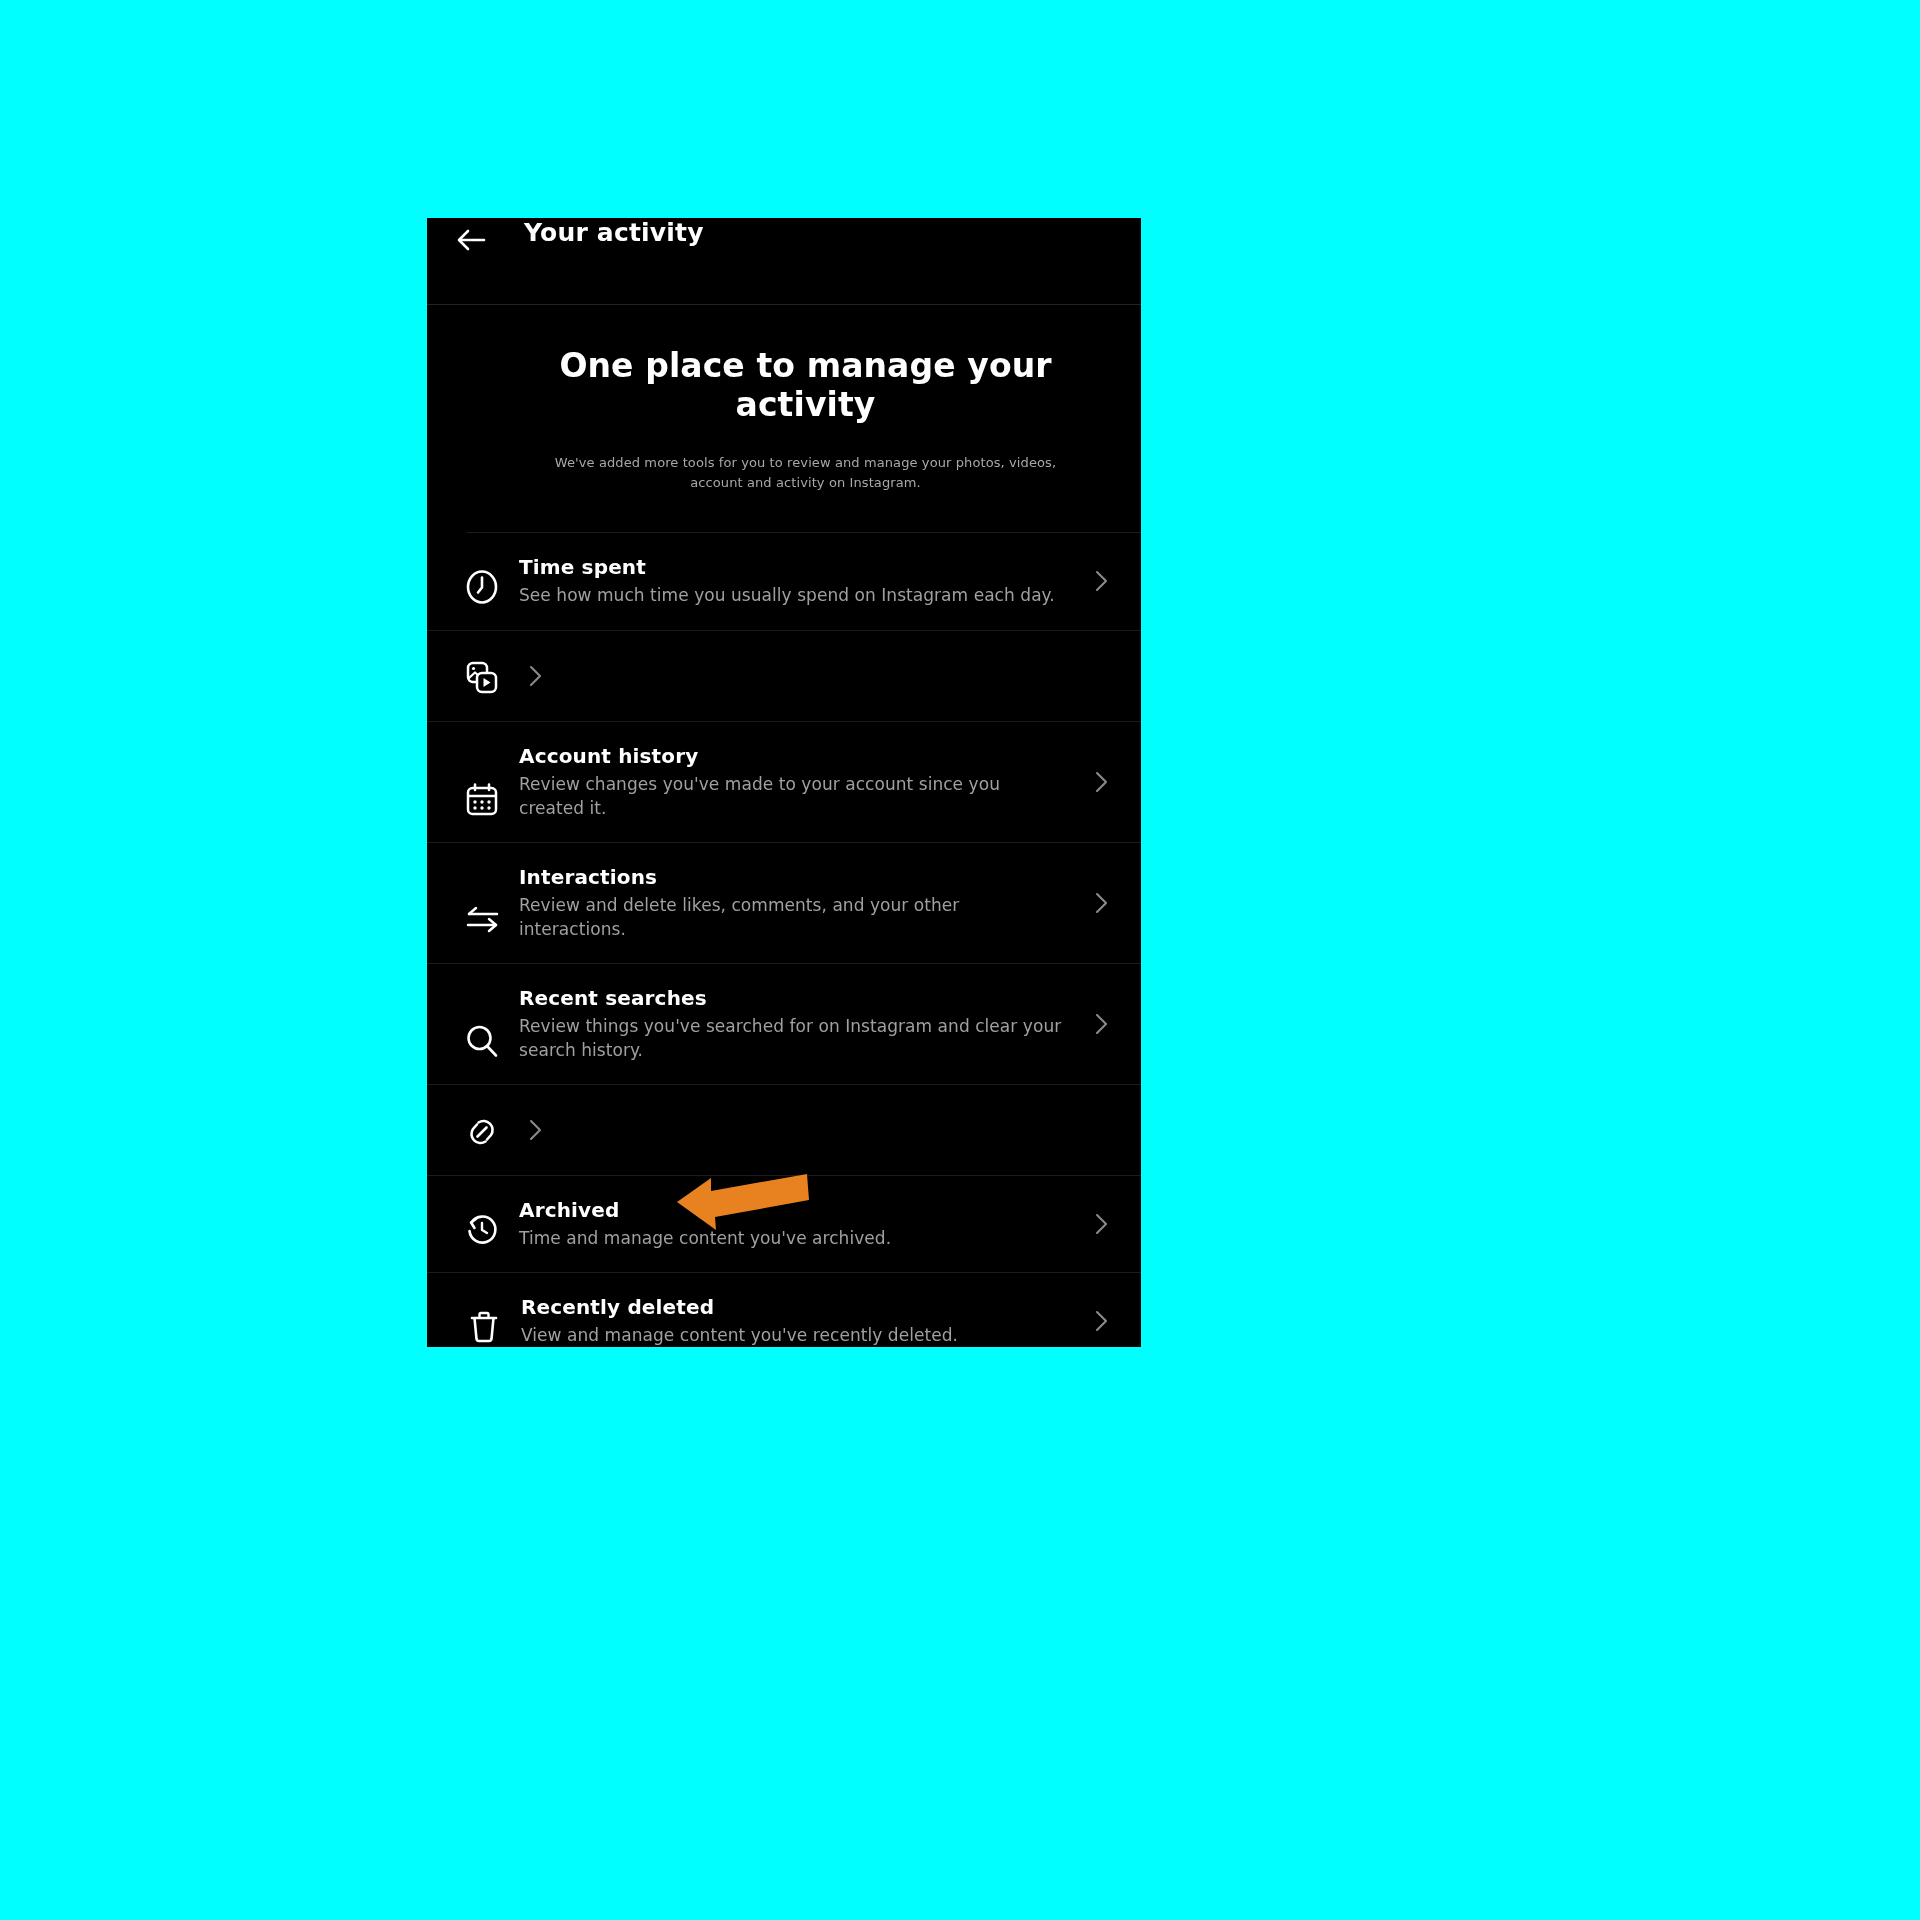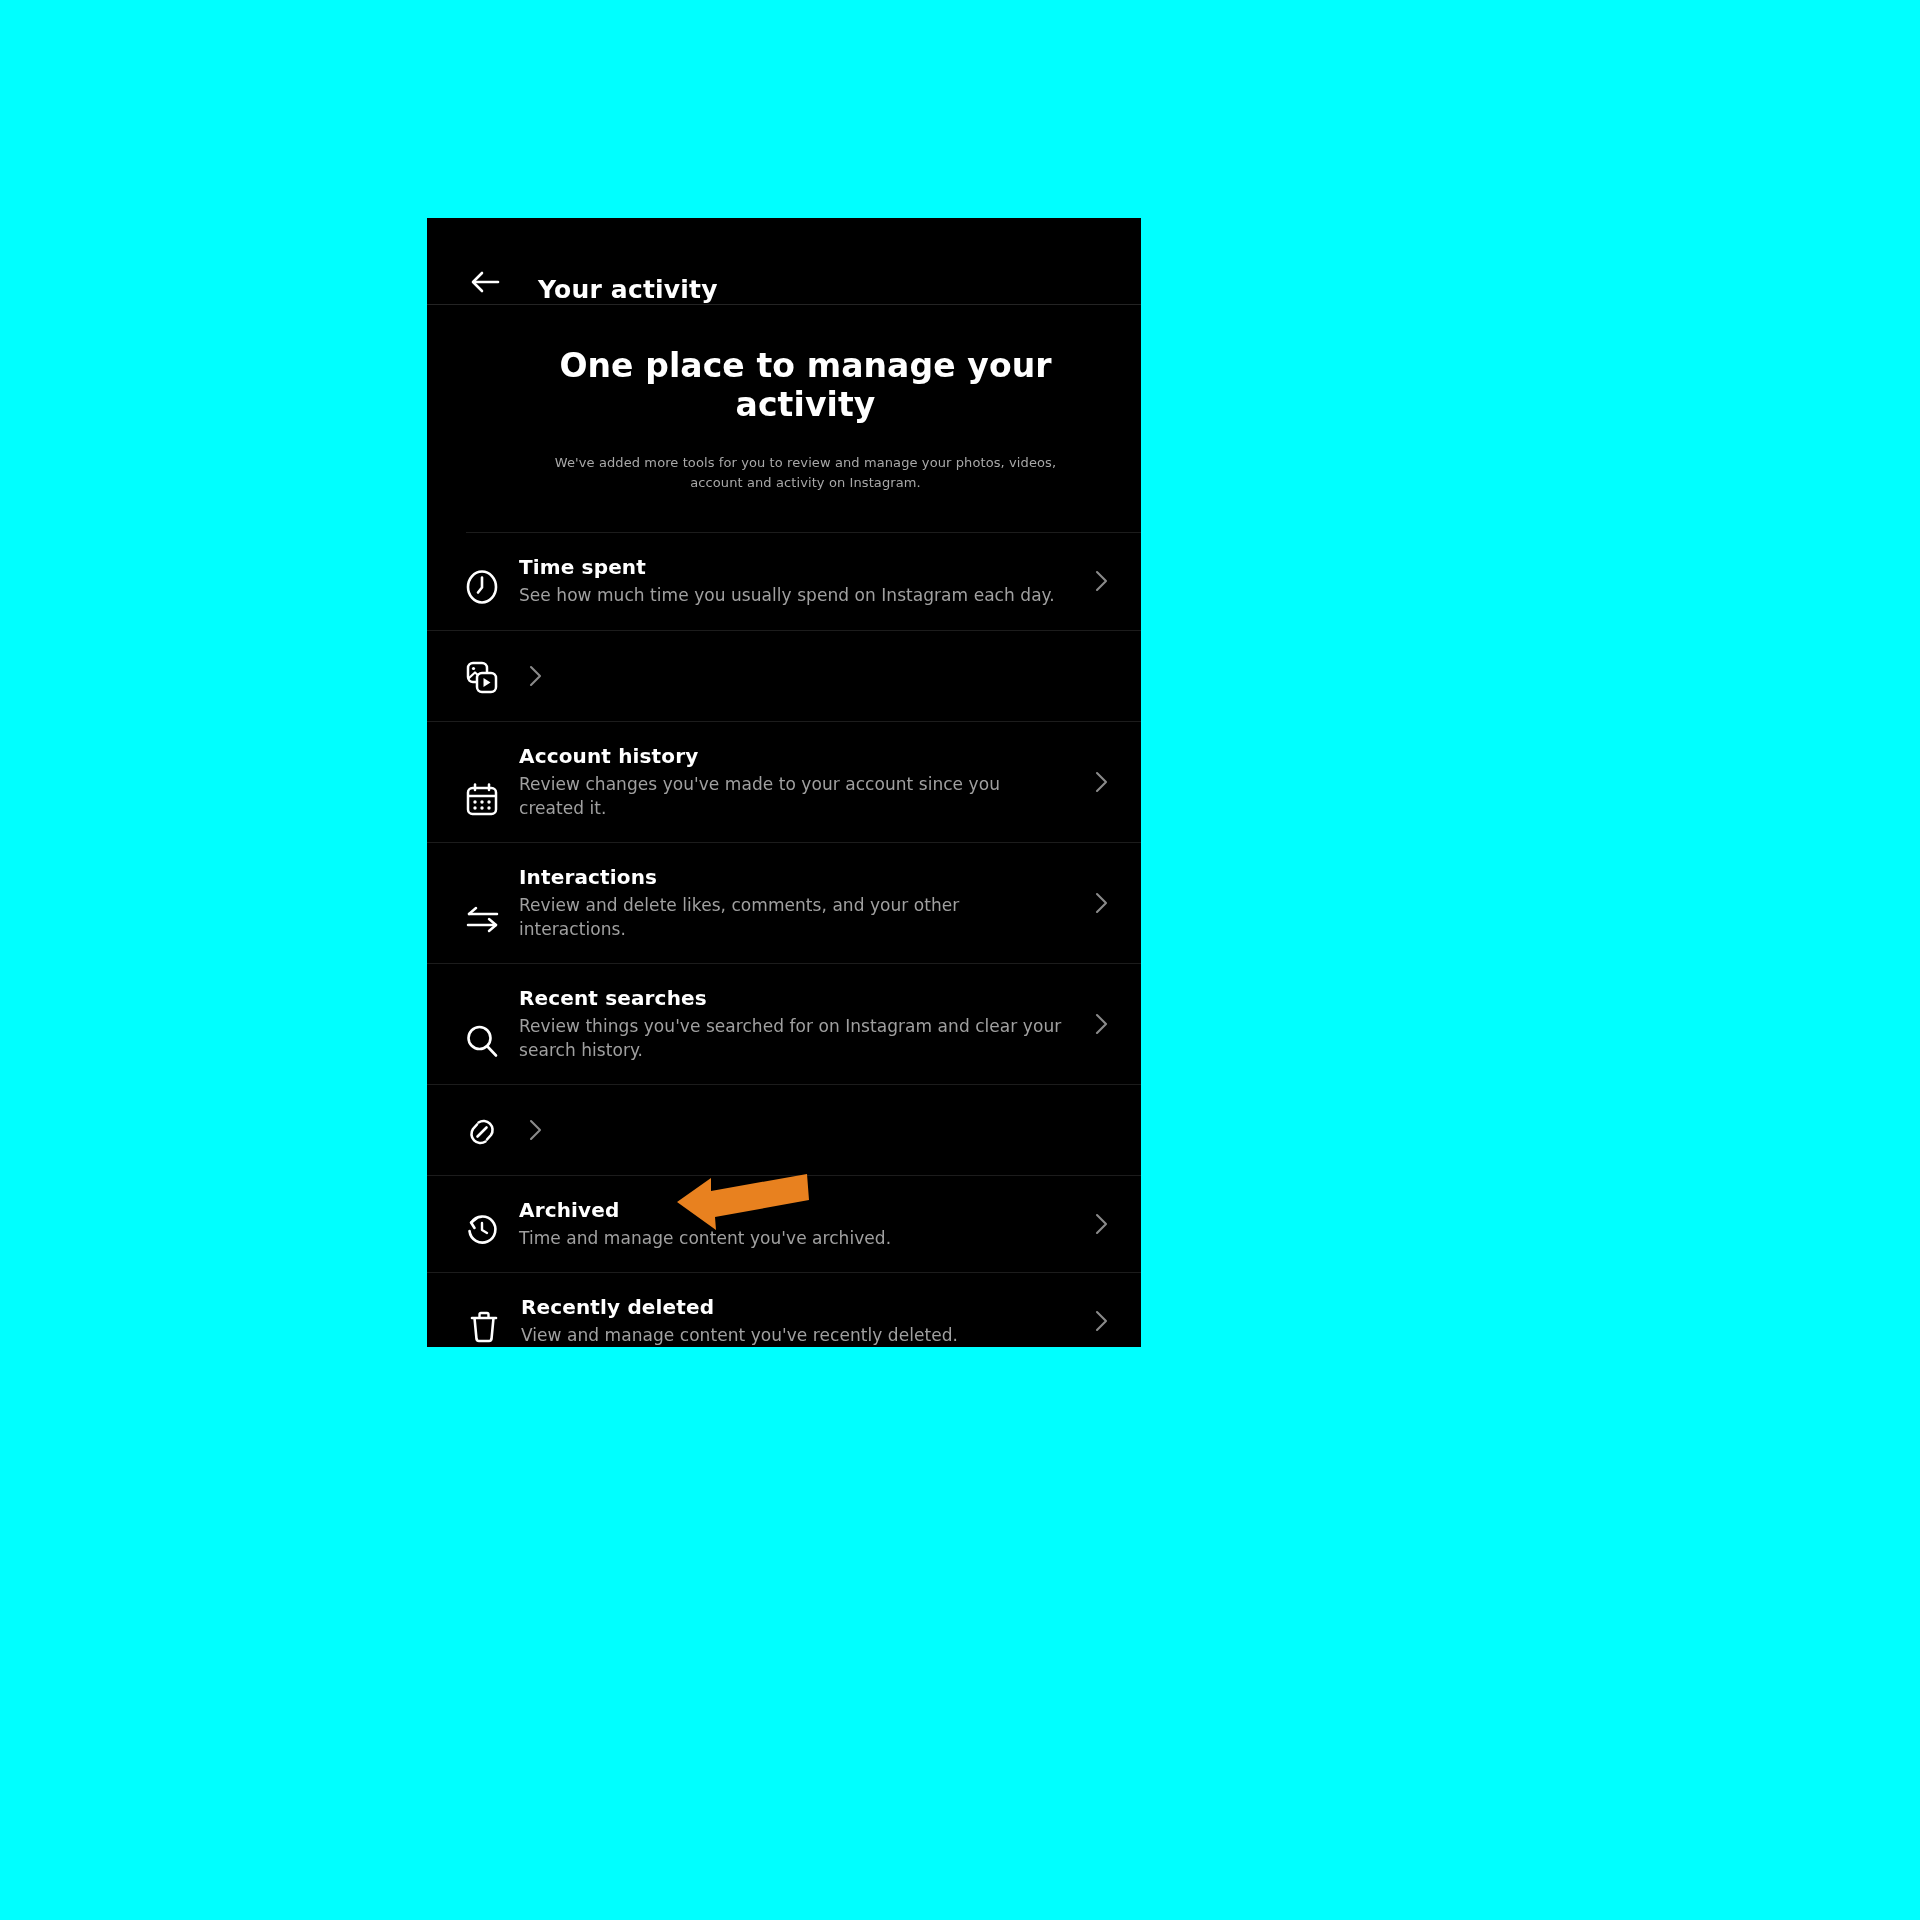--- a/index.html
+++ b/index.html
@@ -24,22 +24,22 @@
     width: 714px;
     height: 1129px;
     background: #000000;
     overflow: hidden;
   }
 
   
   .topbar {
     height: 87px;
     display: flex;
-    align-items: flex-end;
-    padding-left: 36px;
+    align-items: flex-start;
+    padding-left: 22px;
     border-bottom: 1px solid #242424;
     position: relative;
   }
 
   .back-btn {
     width: 44px;
     height: 44px;
     display: flex;
     align-items: center;
     justify-content: center;

